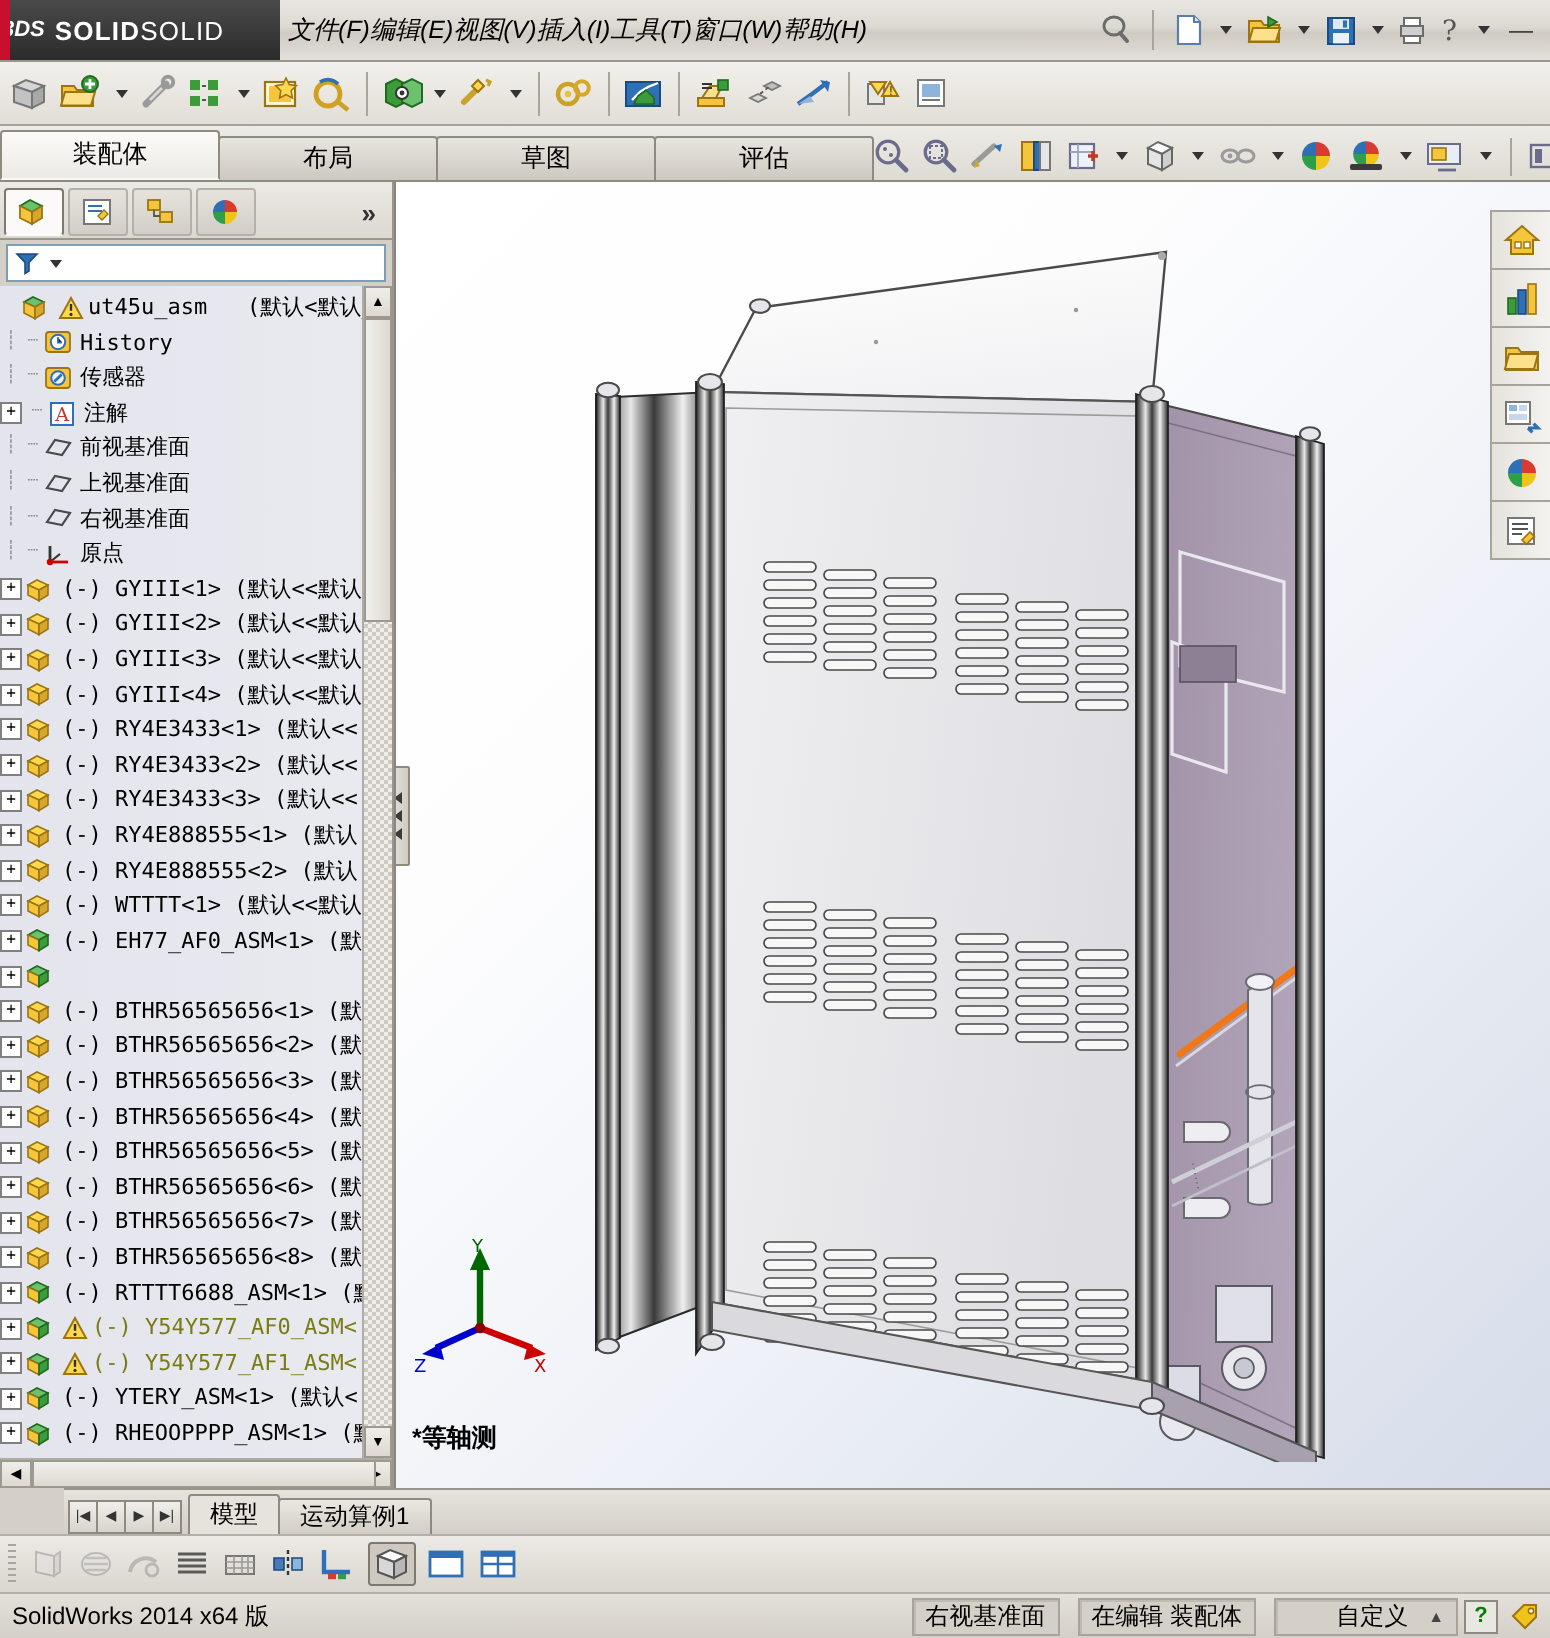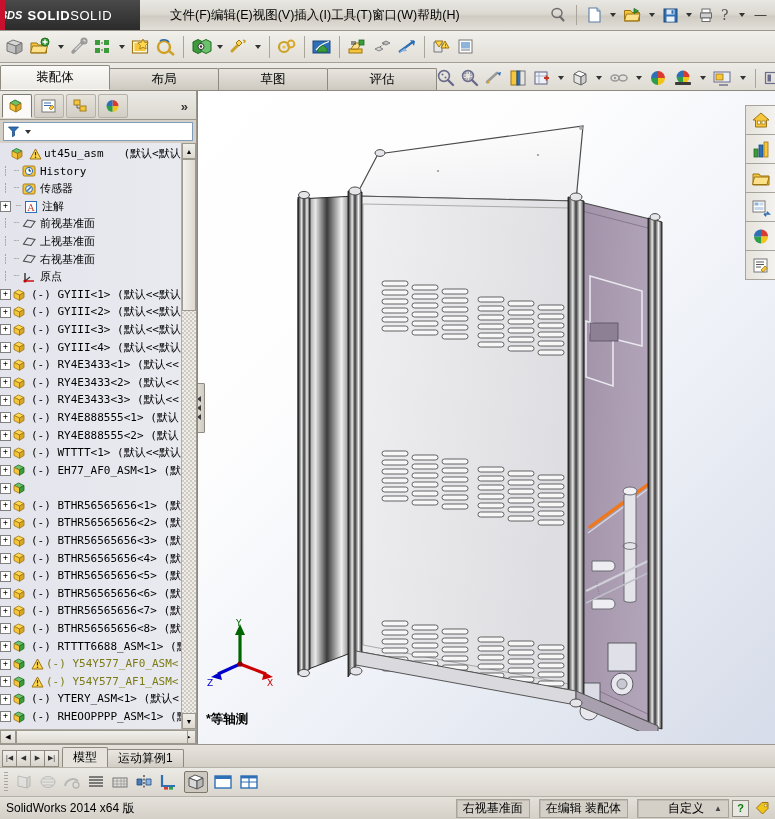--- a/index.html
+++ b/index.html
@@ -14,21 +14,21 @@
   
   .titlebar{height:30px;display:flex;align-items:stretch;
     background:linear-gradient(to bottom,#e9e7e2 0%,#dcd9d2 45%,#cfcbc2 55%,#e3e0da 100%);
     border-bottom:1px solid #9a968c;position:relative;}
   .logo-box{width:140px;background:linear-gradient(to bottom,#4a4a4a,#2b2b2b);
     display:flex;align-items:center;position:relative;}
   .logo-red{position:absolute;left:0;top:0;bottom:0;width:5px;background:#c8102e;}
   .logo-ds{color:#fff;font-size:11px;font-weight:bold;font-style:italic;margin-left:1px;line-height:1;}
   .logo-txt{color:#fff;font-size:13px;font-weight:bold;letter-spacing:.6px;margin-left:5px;}
   .logo-txt i{font-style:normal;font-weight:normal;}
-  .menubar{display:flex;align-items:center;padding-left:30px;}
+  .menubar{display:flex;align-items:center;padding-left:4px;font-style:italic;}
   .menubar span{font-size:12.5px;white-space:nowrap;}
   .tb-right{margin-left:auto;display:flex;align-items:center;gap:5px;padding-right:6px;}
   .tbsep{width:1px;height:20px;background:#a9a59b;margin:0 4px;}
   .ic{display:inline-block;vertical-align:middle;}
   .caret{width:0;height:0;border-left:3.5px solid transparent;border-right:3.5px solid transparent;
     border-top:4px solid #333;display:inline-block;margin:0 2px;}
   .winbtn{width:17px;height:15px;display:flex;align-items:center;justify-content:center;font-size:12px;color:#333;}
 
   
   .toolbar2{height:31px;display:flex;align-items:center;gap:3px;padding:0 4px;
@@ -107,21 +107,21 @@
   .viewlabel{position:absolute;left:8px;bottom:16px;font-size:12.5px;font-weight:bold;}
   .taskpane{position:absolute;right:0;top:14px;width:30px;
     display:flex;flex-direction:column;gap:-1px;z-index:8;}
   .tpbtn{width:30px;height:28px;display:flex;align-items:center;justify-content:center;
     background:linear-gradient(to left,#f4f3f0,#e6e3dc);border:1px solid #a8a49b;border-right:none;
     margin-bottom:-1px;}
   svg{display:block;}
 
   
   .btabrow{height:22px;display:flex;align-items:flex-end;gap:0;padding-left:2px;
-    background:linear-gradient(to bottom,#e6e3dc,#d4d0c8);border-top:1px solid #9a968c;}
+    background:linear-gradient(to bottom,#e6e3dc,#d4d0c8);border-top:1px solid #9a968c;margin-left:32px;}
   .navbtns{display:flex;align-items:center;height:18px;margin-right:4px;}
   .navb{width:13px;height:15px;border:1px solid #8e8a80;background:linear-gradient(to bottom,#f0eee9,#d8d4cc);
     display:flex;align-items:center;justify-content:center;font-size:7px;color:#333;margin-right:-1px;}
   .btab{height:17px;padding:0 10px;display:flex;align-items:center;font-size:12px;
     border:1px solid #8e8a80;border-bottom:none;margin-right:-1px;
     background:linear-gradient(to bottom,#eae7e1,#d2cec5);border-radius:2px 2px 0 0;}
   .btab.active{background:#e6e3dc;height:19px;}
   .bottombar{height:28px;display:flex;align-items:center;gap:4px;padding-left:4px;
     background:linear-gradient(to bottom,#eceae5,#dad6ce);border-top:1px solid #b5b1a8;}
   .bgrip{width:4px;height:20px;

